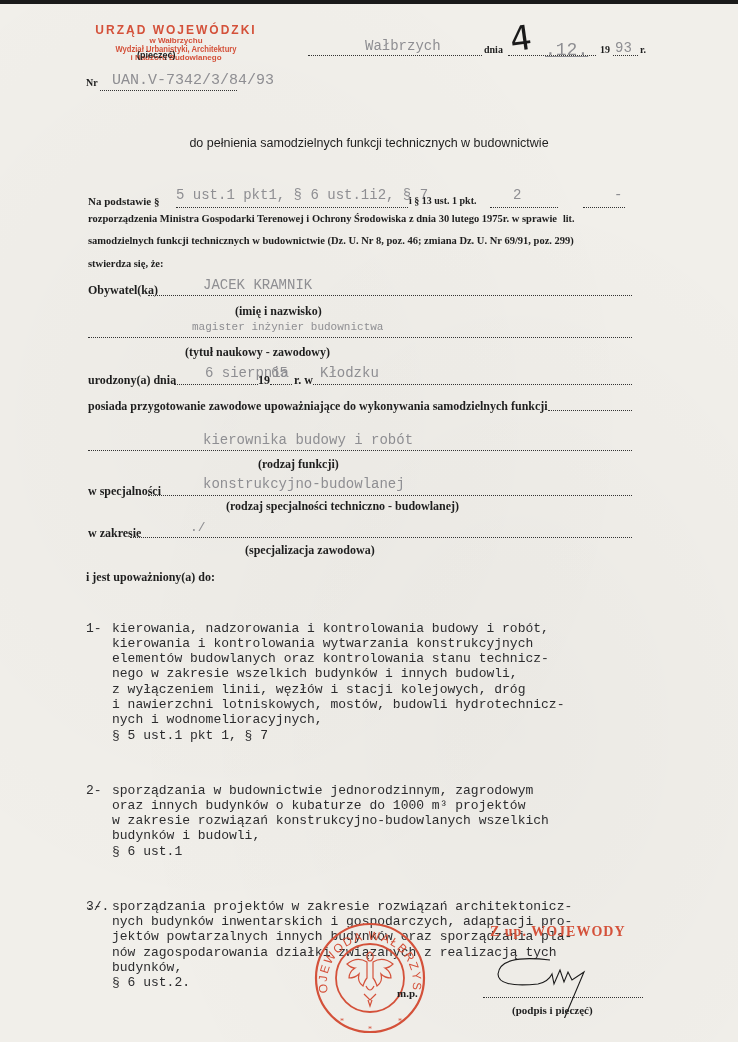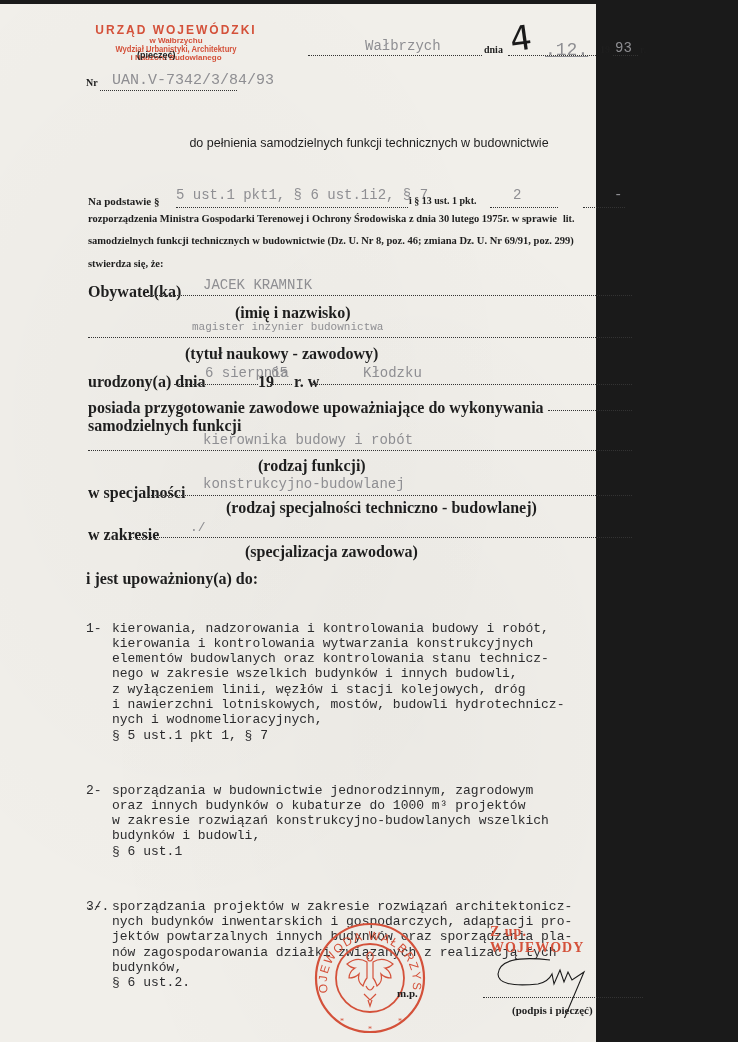--- a/index.html
+++ b/index.html
@@ -2,21 +2,21 @@
 <html><head>
 <meta charset="utf-8">
 <style>
   html, body { margin: 0; padding: 0; }
   body {
     width: 738px; height: 1042px; overflow: hidden;
     background: #1a1a1a; position: relative;
     font-family: "Liberation Serif", serif;
   }
   .paper {
-    position: absolute; left: 0; top: 4px; width: 596px; height: 1038px;
+    position: absolute; left: 0; top: 4px; width: 738px; height: 1038px;
     background: #f1efea;
     background-image: radial-gradient(ellipse at 30% 40%, rgba(0,0,0,0.02), transparent 60%),
                       radial-gradient(ellipse at 70% 70%, rgba(0,0,0,0.025), transparent 55%);
   }
   .abs { position: absolute; }
   .red { color: #d4513a; }
   .typed { font-family: "Liberation Mono", monospace; color: #8e8e92; }
   .typed-dark { font-family: "Liberation Mono", monospace; color: #2c2c2e; }
   .form { font-family: "Liberation Serif", serif; color: #1e1e1e; font-weight: bold; }
   .sans { font-family: "Liberation Sans", sans-serif; color: #1e1e1e; }
@@ -26,21 +26,21 @@
   .stamp-office { left: 86px; top: 20px; width: 180px; text-align: center; line-height: 1.05; }
   .stamp-office .l1 { font-family: "Liberation Sans", sans-serif; font-size: 12px; font-weight: bold; letter-spacing: 2px; }
   .stamp-office .l2 { font-family: "Liberation Sans", sans-serif; font-size: 8px; font-weight: bold; }
   .stamp-office .l3 { font-family: "Liberation Sans", sans-serif; font-size: 9px; font-weight: bold; transform: scaleX(0.85); }
   .stamp-office .l4 { font-family: "Liberation Sans", sans-serif; font-size: 8px; font-weight: bold; }
   .pieczec-label { left: 137px; top: 46px; font-size: 9px; font-weight: bold; color: #222; font-family: "Liberation Sans", sans-serif; }
 
   .doc-title { left: 0; width: 738px; text-align: center; top: 130px; font-size: 13px; line-height: 19px; }
   .doc-title .t1 { font-size: 12.5px; }
   .doc-title .t2 { font-size: 12.5px; }
-  .lbl { font-size: 16px; font-weight: bold; color: #1e1e1e; font-family: "Liberation Serif", serif; }
+  .lbl { font-size: 12px; font-weight: bold; color: #1e1e1e; font-family: "Liberation Serif", serif; }
 
   .items { left: 86px; top: 586px; font-family: "Liberation Mono", monospace; color: #2c2c2e; font-size: 13px; line-height: 15.3px; white-space: pre; }
   .item { margin-bottom: 9px; display: flex; }
   .item .num { width: 26px; flex: none; }
   .item .body { white-space: pre; }
 
   .seal { left: 314px; top: 918px; width: 112px; height: 112px; }
   .zup { left: 490px; top: 920px; font-family: "Liberation Serif", serif; font-weight: bold; font-size: 14px; letter-spacing: 1px; }
   .sig-stamp { left: 488px; top: 948px; width: 150px; text-align: center; font-size: 9.5px; line-height: 11px; font-family: "Liberation Serif", serif; font-weight: bold; }
   .sig-stamp i { font-weight: normal; font-style: italic; }
@@ -102,21 +102,21 @@
   <div class="abs lbl" style="left:185px; top:341px;">(tytuł naukowy - zawodowy)</div>
 
   <div class="abs lbl" style="left:88px; top:369px;">urodzony(a) dnia</div>
   <div class="dots" style="left:174px; top:380px; width:84px;"></div>
   <div class="abs typed" style="left:205px; top:361px; font-size:14px;">6 sierpnia</div>
   <div class="abs lbl" style="left:258px; top:369px;">19</div>
   <div class="dots" style="left:270px; top:380px; width:22px;"></div>
   <div class="abs typed" style="left:271px; top:361px; font-size:14px;">65</div>
   <div class="abs lbl" style="left:294px; top:369px;">r. w</div>
   <div class="dots" style="left:313px; top:380px; width:319px;"></div>
-  <div class="abs typed" style="left:320px; top:361px; font-size:14px;margin-left:43px;">Kłodzku</div>
+  <div class="abs typed" style="left:320px; top:361px; font-size:14px;">Kłodzku</div>
 
   <div class="abs lbl" style="left:88px; top:395px;">posiada przygotowanie zawodowe upoważniające do wykonywania samodzielnych funkcji</div>
   <div class="dots" style="left:548px; top:406px; width:84px;"></div>
 
   <div class="dots" style="left:88px; top:446px; width:544px;"></div>
   <div class="abs typed" style="left:203px; top:428px; font-size:14px;">kierownika budowy i robót</div>
   <div class="abs lbl" style="left:258px; top:453px;">(rodzaj funkcji)</div>
 
   <div class="abs lbl" style="left:88px; top:480px;">w specjalności</div>
   <div class="dots" style="left:148px; top:491px; width:484px;"></div>

